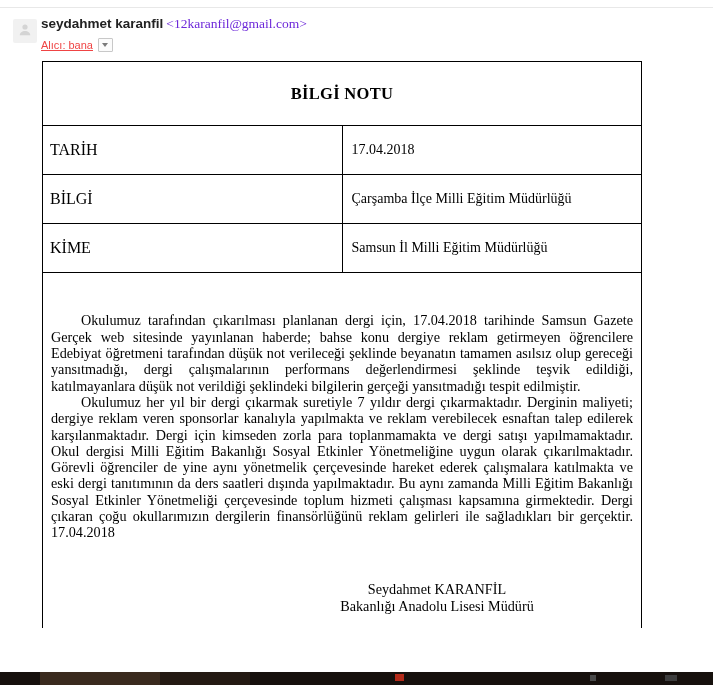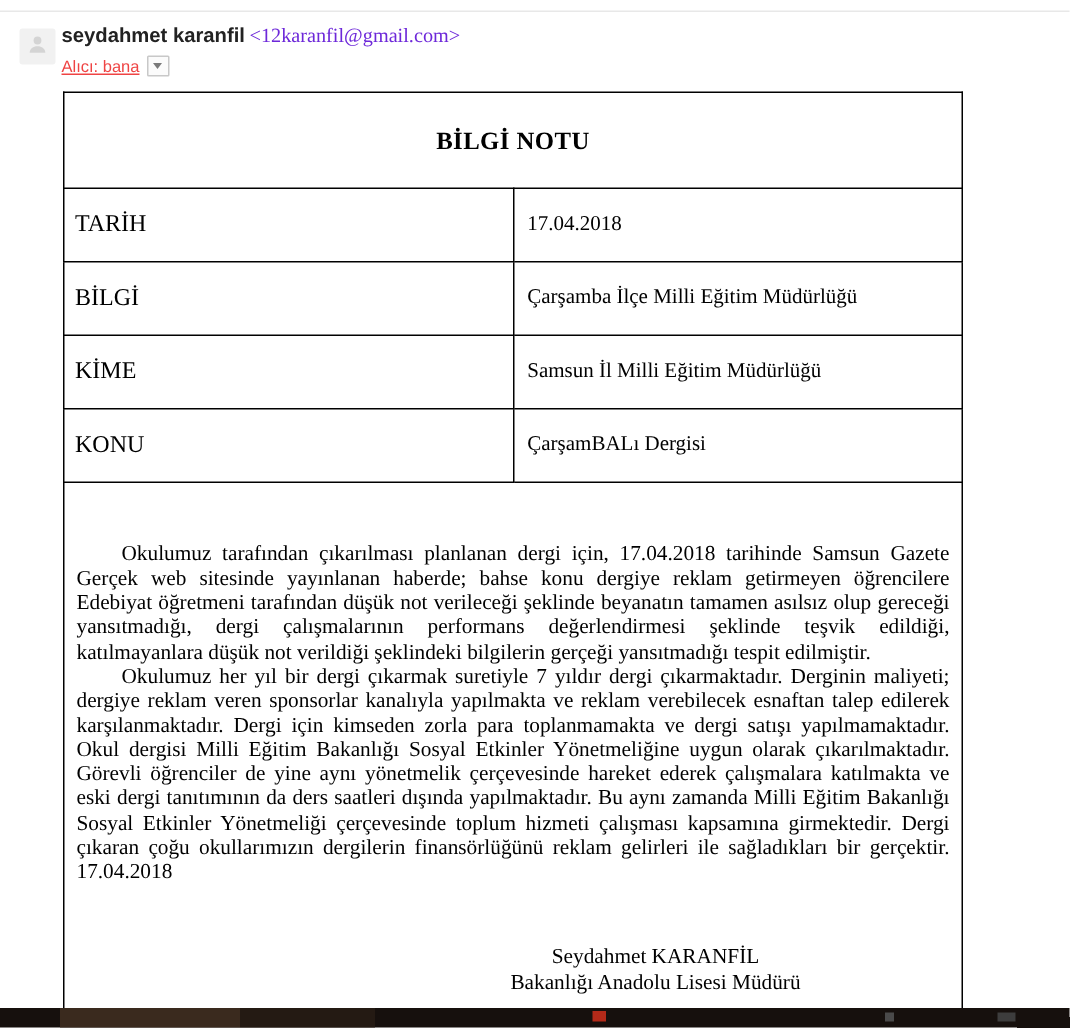--- a/index.html
+++ b/index.html
@@ -231,24 +231,20 @@
       </tr>
       <tr>
         <td class="lbl-cell">BİLGİ</td>
         <td class="val-cell">Çarşamba İlçe Milli Eğitim Müdürlüğü</td>
       </tr>
       <tr>
         <td class="lbl-cell">KİME</td>
         <td class="val-cell">Samsun İl Milli Eğitim Müdürlüğü</td>
       </tr>
       <tr>
-        <td class="lbl-cell">KONU</td>
-        <td class="val-cell">ÇarşamBALı Dergisi</td>
-      </tr>
-      <tr>
         <td class="body-cell" colspan="2">
           <div class="body-inner">
             <p class="para">Okulumuz tarafından çıkarılması planlanan dergi için, 17.04.2018 tarihinde Samsun Gazete Gerçek web sitesinde yayınlanan haberde; bahse konu dergiye reklam getirmeyen öğrencilere Edebiyat öğretmeni tarafından düşük not verileceği şeklinde beyanatın tamamen asılsız olup gereceği yansıtmadığı, dergi çalışmalarının performans değerlendirmesi şeklinde teşvik edildiği, katılmayanlara düşük not verildiği şeklindeki bilgilerin gerçeği yansıtmadığı tespit edilmiştir.</p>
             <p class="para">Okulumuz her yıl bir dergi çıkarmak suretiyle 7 yıldır dergi çıkarmaktadır. Derginin maliyeti; dergiye reklam veren sponsorlar kanalıyla yapılmakta ve reklam verebilecek esnaftan talep edilerek karşılanmaktadır. Dergi için kimseden zorla para toplanmamakta ve dergi satışı yapılmamaktadır. Okul dergisi Milli Eğitim Bakanlığı Sosyal Etkinler Yönetmeliğine uygun olarak çıkarılmaktadır. Görevli öğrenciler de yine aynı yönetmelik çerçevesinde hareket ederek çalışmalara katılmakta ve eski dergi tanıtımının da ders saatleri dışında yapılmaktadır. Bu aynı zamanda Milli Eğitim Bakanlığı Sosyal Etkinler Yönetmeliği çerçevesinde toplum hizmeti çalışması kapsamına girmektedir.  Dergi çıkaran çoğu okullarımızın dergilerin finansörlüğünü reklam gelirleri ile sağladıkları bir gerçektir. 17.04.2018</p>
             <div class="signature">
               <span class="sig-line">Seydahmet KARANFİL</span>
               <span class="sig-line">Bakanlığı Anadolu Lisesi Müdürü</span>
             </div>
           </div>
         </td>

